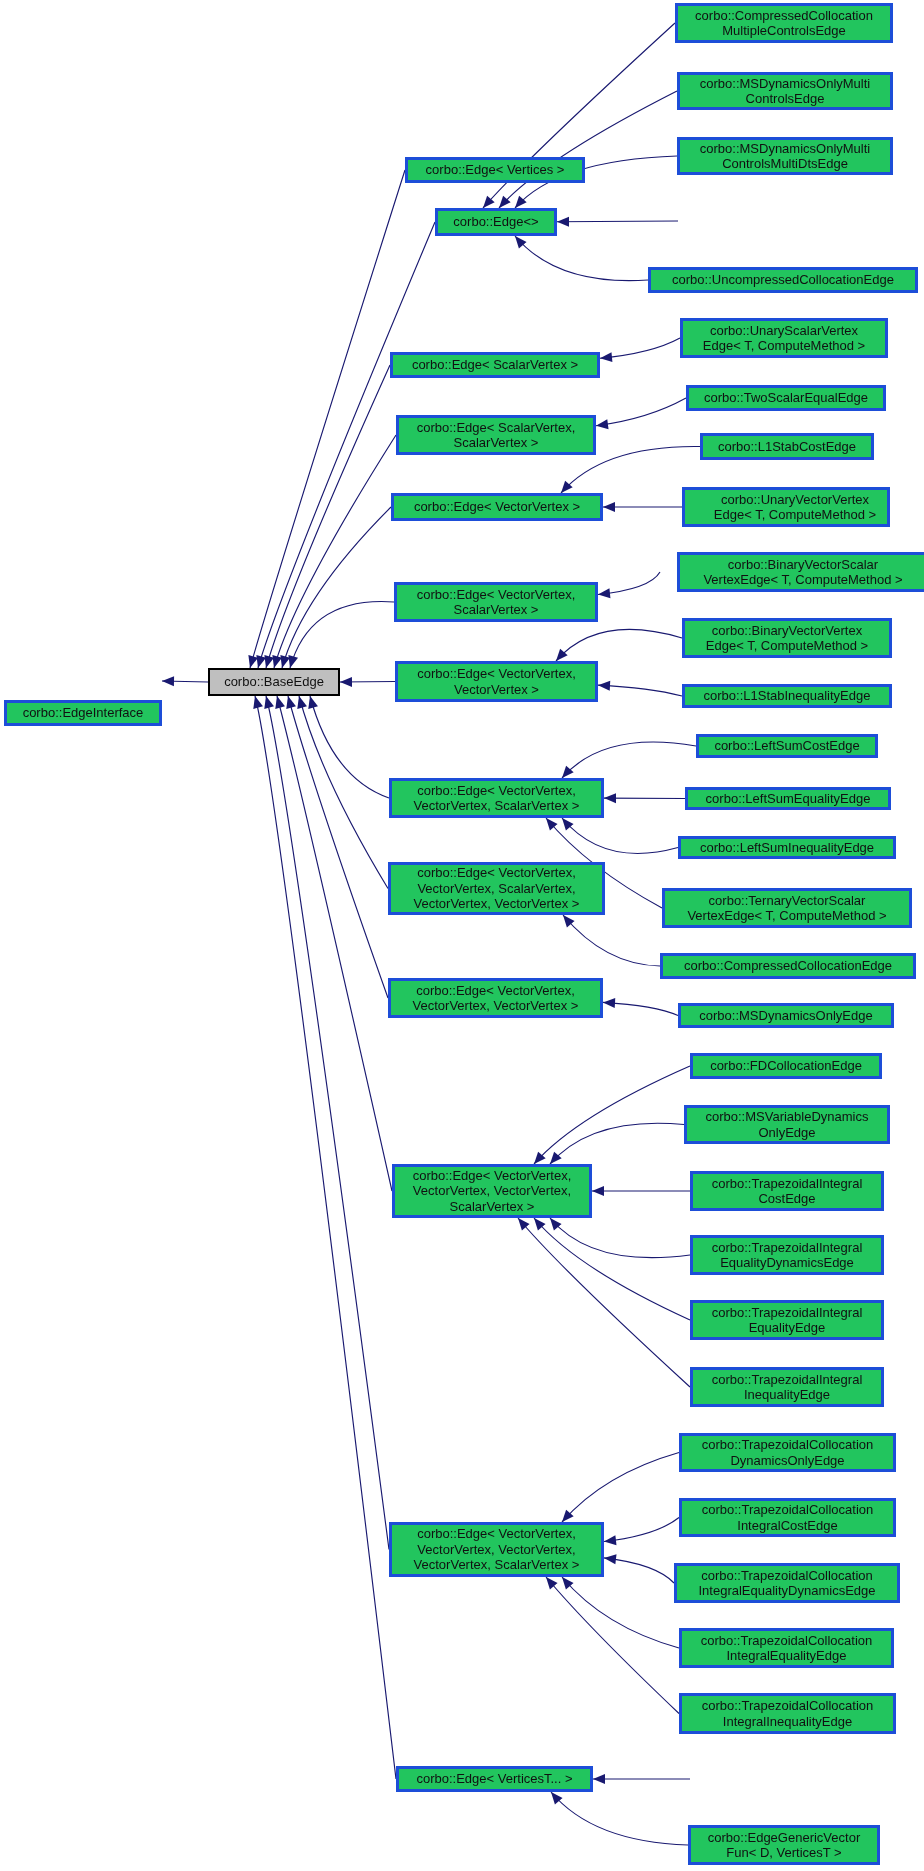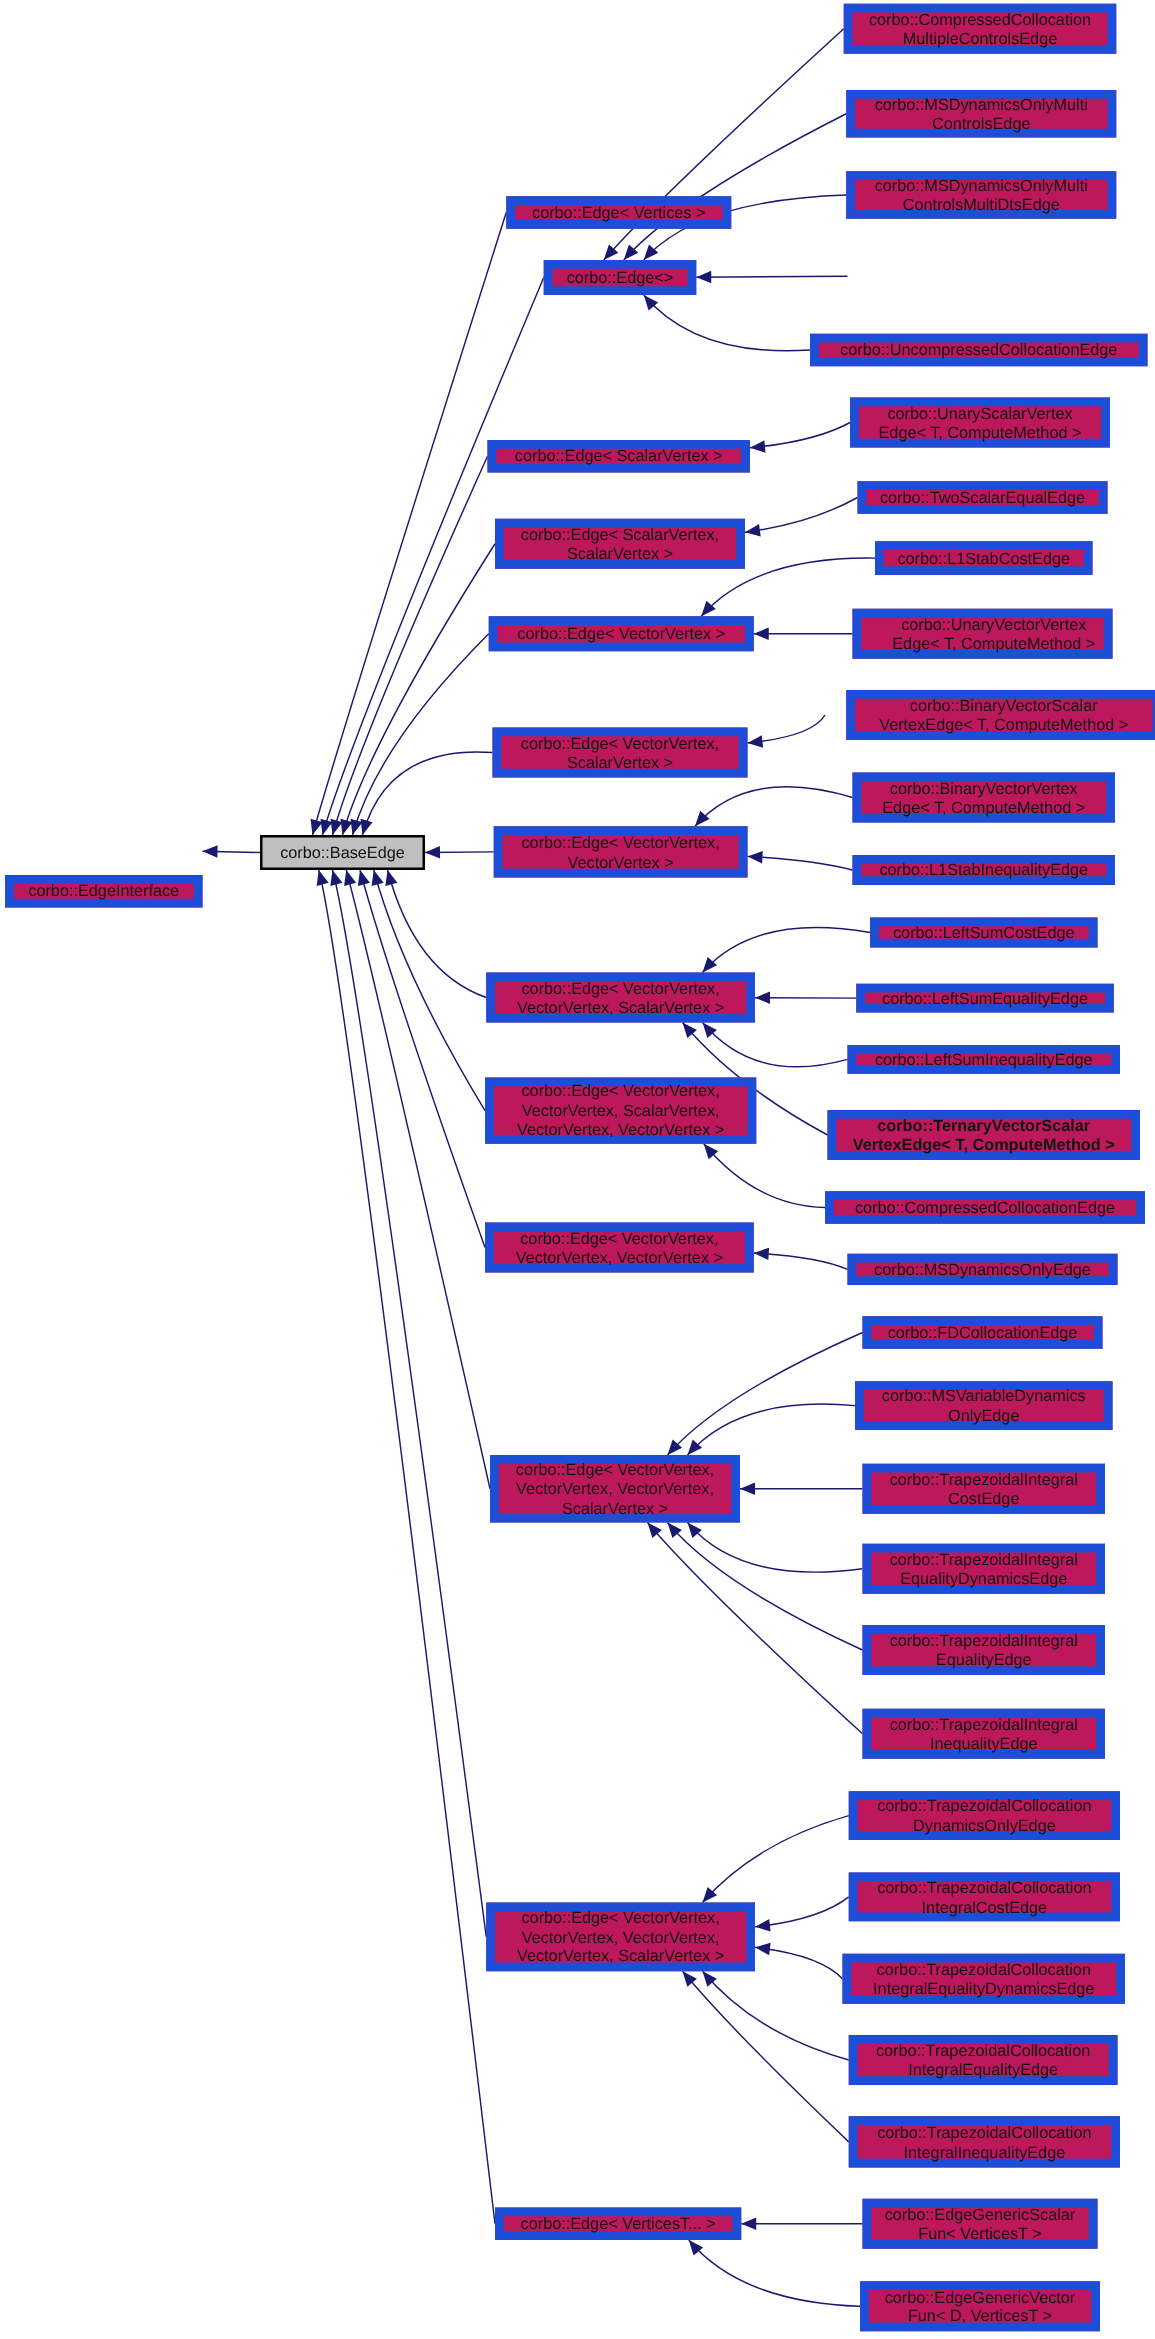--- a/index.html
+++ b/index.html
@@ -18,22 +18,22 @@
   #edges-svg {
     position: absolute;
     left: 0;
     top: 0;
     width: 924px;
     height: 1871px;
   }
   .node {
     position: absolute;
     box-sizing: border-box;
-    background: #be185d;
-    border: 7px solid #1d4ed8;
+    background: #22c55e;
+    border: 3px solid #1d4ed8;
     display: flex;
     flex-direction: column;
     align-items: center;
     justify-content: center;
     text-align: center;
     font-size: 13px;
     line-height: 15.5px;
     color: #111111;
     white-space: nowrap;
     cursor: pointer;
@@ -200,21 +200,21 @@
     </div>
     <div class="node" style="left: 696px; top: 734px; width: 182px; height: 24px;">
       <div class="node-line">corbo::LeftSumCostEdge</div>
     </div>
     <div class="node" style="left: 685px; top: 787px; width: 206px; height: 23px;">
       <div class="node-line">corbo::LeftSumEqualityEdge</div>
     </div>
     <div class="node" style="left: 678px; top: 836px; width: 218px; height: 23px;">
       <div class="node-line">corbo::LeftSumInequalityEdge</div>
     </div>
-    <div class="node" style="left: 662px; top: 888px; width: 250px; height: 40px; font-weight: bold;">
+    <div class="node" style="left: 662px; top: 888px; width: 250px; height: 40px;">
       <div class="node-line">corbo::TernaryVectorScalar</div>
       <div class="node-line">VertexEdge&lt; T, ComputeMethod &gt;</div>
     </div>
     <div class="node" style="left: 660px; top: 953px; width: 256px; height: 26px;">
       <div class="node-line">corbo::CompressedCollocationEdge</div>
     </div>
     <div class="node" style="left: 678px; top: 1003px; width: 216px; height: 25px;">
       <div class="node-line">corbo::MSDynamicsOnlyEdge</div>
     </div>
     <div class="node" style="left: 690px; top: 1053px; width: 192px; height: 26px;">
@@ -253,21 +253,17 @@
       <div class="node-line">IntegralEqualityDynamicsEdge</div>
     </div>
     <div class="node" style="left: 679px; top: 1628px; width: 215px; height: 40px;">
       <div class="node-line">corbo::TrapezoidalCollocation</div>
       <div class="node-line">IntegralEqualityEdge</div>
     </div>
     <div class="node" style="left: 679px; top: 1693px; width: 217px; height: 41px;">
       <div class="node-line">corbo::TrapezoidalCollocation</div>
       <div class="node-line">IntegralInequalityEdge</div>
     </div>
-    <div class="node" style="left: 690px; top: 1759px; width: 188px; height: 40px;">
-      <div class="node-line">corbo::EdgeGenericScalar</div>
-      <div class="node-line">Fun&lt; VerticesT &gt;</div>
-    </div>
     <div class="node" style="left: 688px; top: 1825px; width: 192px; height: 40px;">
       <div class="node-line">corbo::EdgeGenericVector</div>
       <div class="node-line">Fun&lt; D, VerticesT &gt;</div>
     </div>
   </div>
 
 </body></html>

